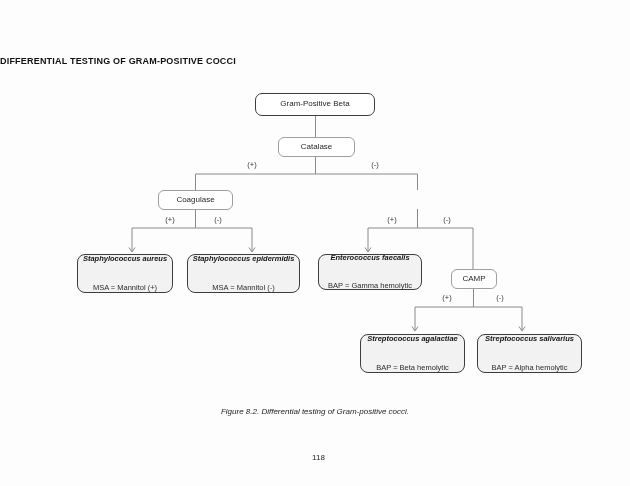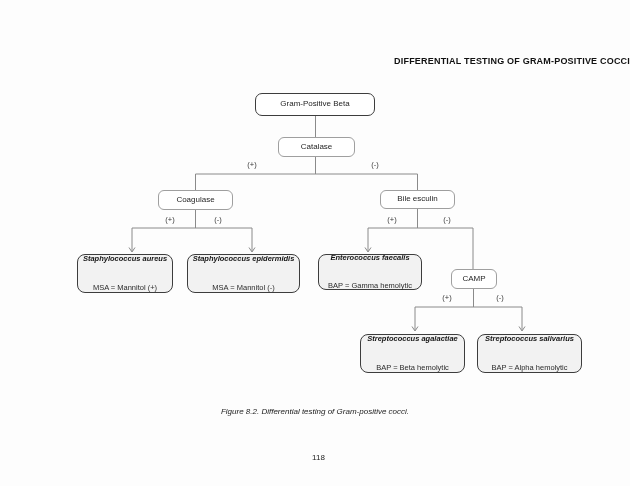--- a/index.html
+++ b/index.html
@@ -17,21 +17,21 @@
   }
   .page{
     position:relative;
     width:630px;height:486px;
     background:var(--page-bg);
     overflow:hidden;
     color:var(--text);
   }
   .title{
     position:absolute;left:0;right:0;top:56px;
-    text-align:right;
+    text-align:left;
     font-size:9px;font-weight:600;letter-spacing:.2px;
     color:#111;
   }
   svg.connectors{
     position:absolute;left:0;top:0;
   }
   .node{
     position:absolute;
     box-sizing:border-box;
     display:flex;flex-direction:column;
@@ -122,23 +122,20 @@
   </div>
 
   <div class="node" style="left:278px;top:137px;width:77px;height:20px">
     <span>Catalase</span>
   </div>
 
   <div class="node" style="left:158px;top:190px;width:75px;height:20px">
     <span>Coagulase</span>
   </div>
 
-  <div class="node" style="left:380px;top:190px;width:75px;height:19px">
-    <span>Bile esculin</span>
-  </div>
 
   <div class="node" style="left:451px;top:269px;width:46px;height:20px">
     <span>CAMP</span>
   </div>
 
   <div class="branch" style="left:252px;top:164px">(+)</div>
   <div class="branch" style="left:375px;top:164px">(-)</div>
 
   <div class="branch" style="left:170px;top:219px">(+)</div>
   <div class="branch" style="left:218px;top:219px">(-)</div>

